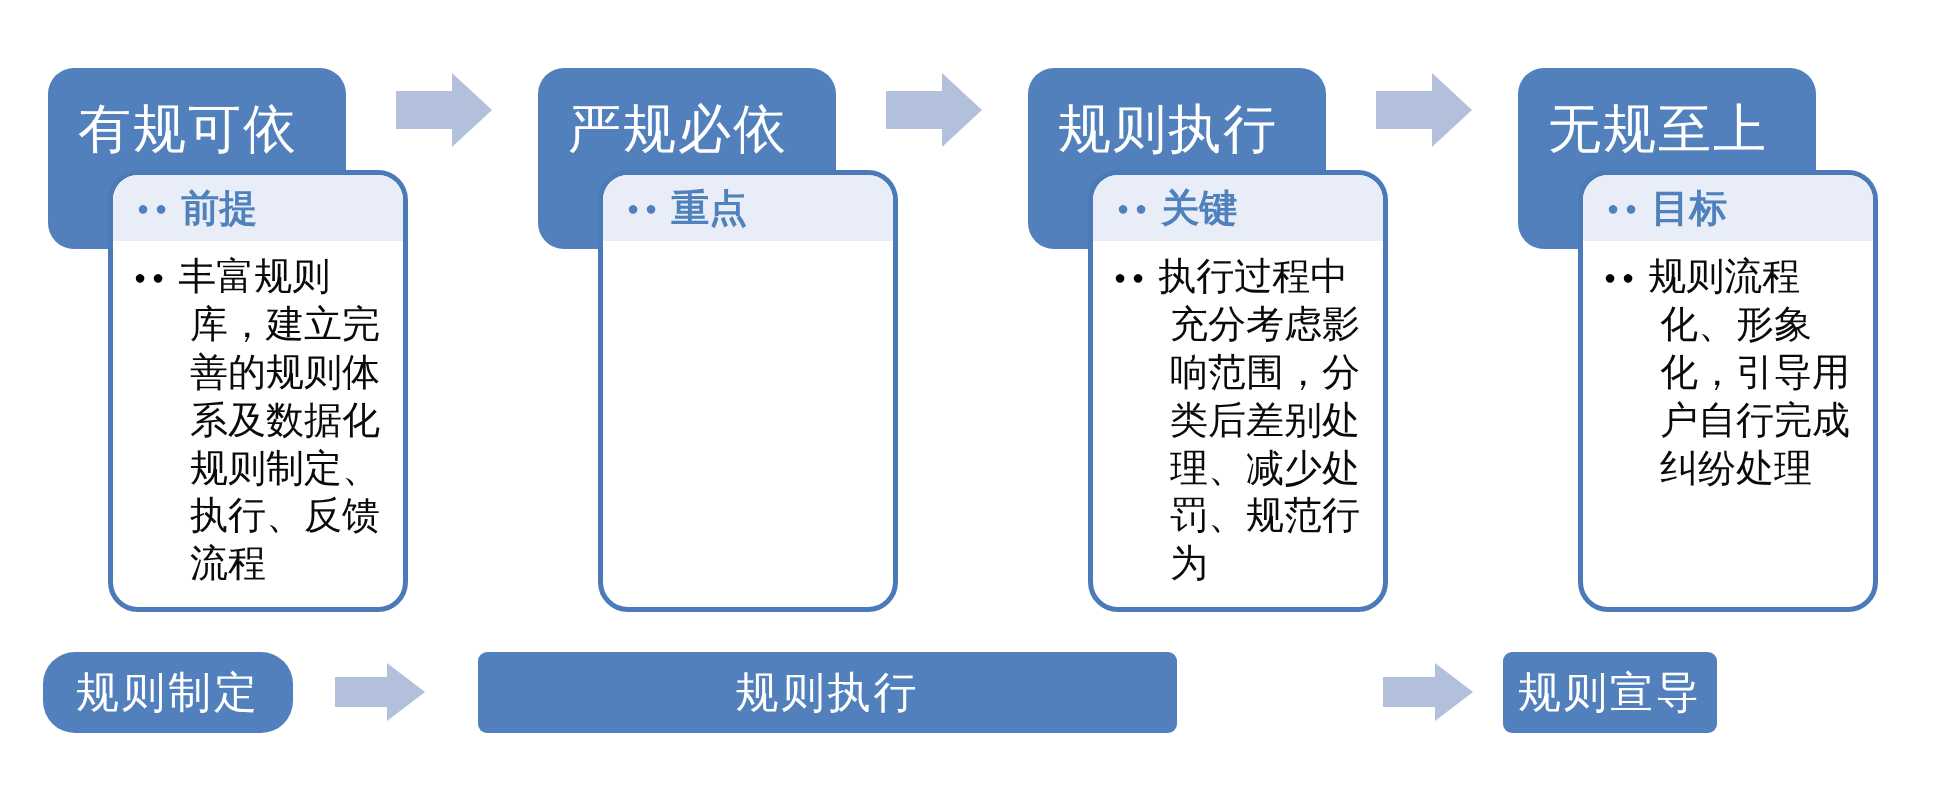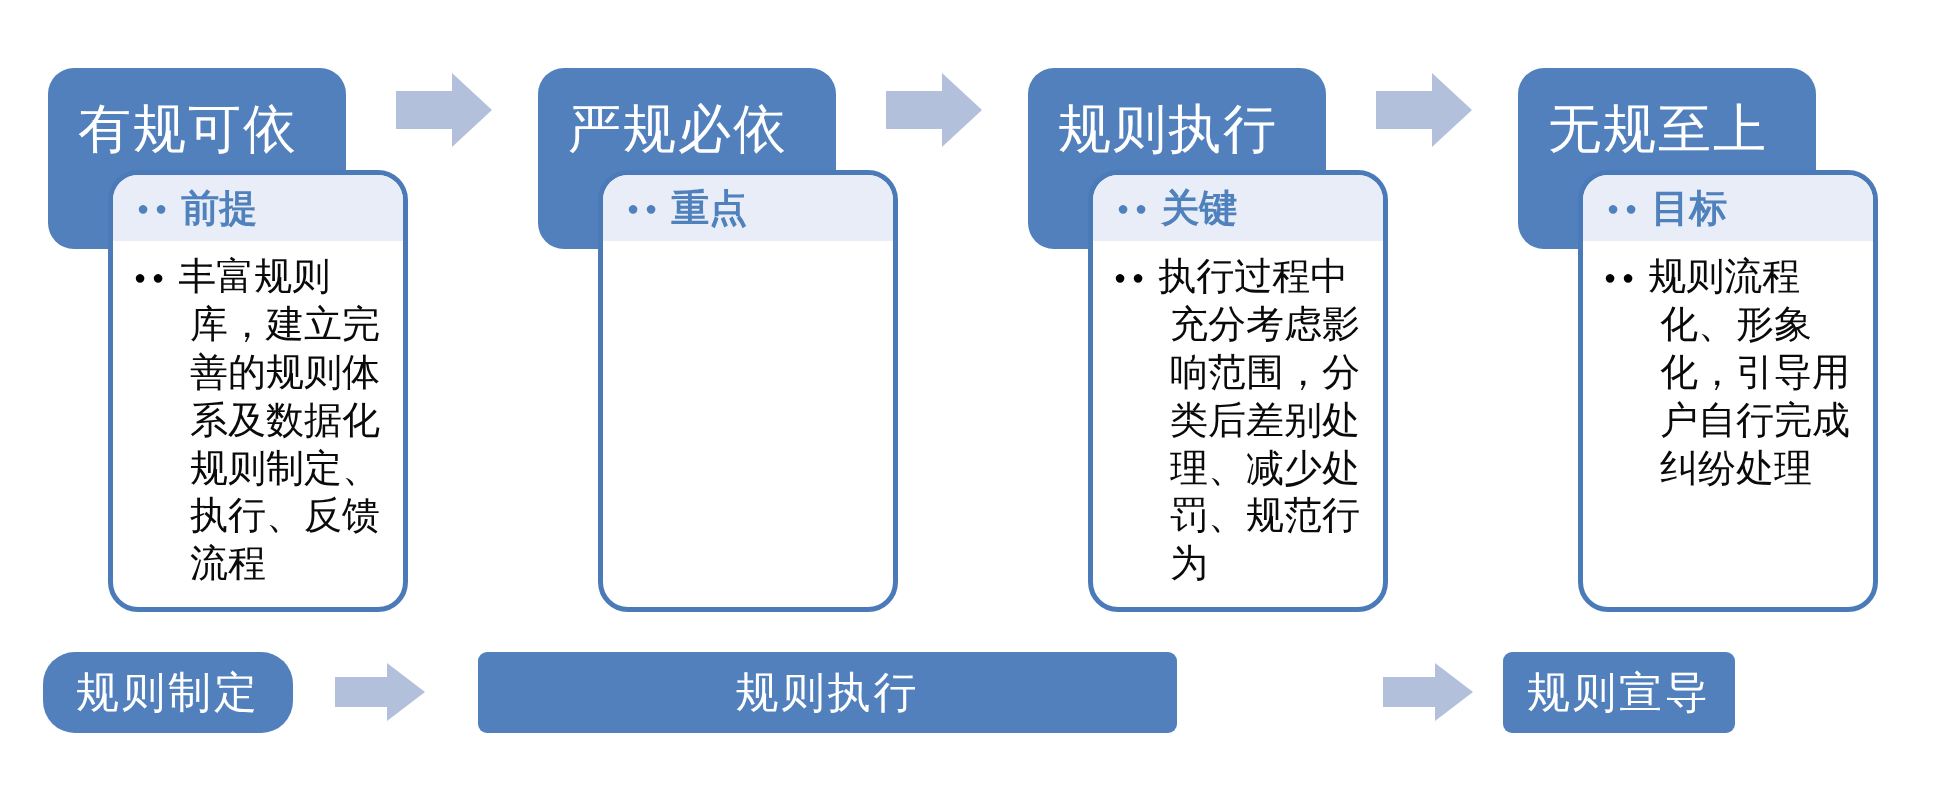--- a/index.html
+++ b/index.html
@@ -57,21 +57,21 @@
   
   .phase-box{
     position:absolute;top:652px;height:81px;
     background:#5180BD;border-radius:9px;
     color:#ffffff;font-size:43px;letter-spacing:3px;
     display:flex;align-items:center;justify-content:center;
     box-sizing:border-box;
   }
   .phase-0{left:43px;width:250px;border-radius:32px;}
   .phase-1{left:478px;width:699px;}
-  .phase-2{left:1503px;width:232px;}
+  .phase-2{left:1503px;width:214px;}
 </style>
 </head>
 <body>
 
 <div class="canvas">
 
   <div class="col0">
     <div class="stage-header">
       <span>有规可依</span>
     </div>

